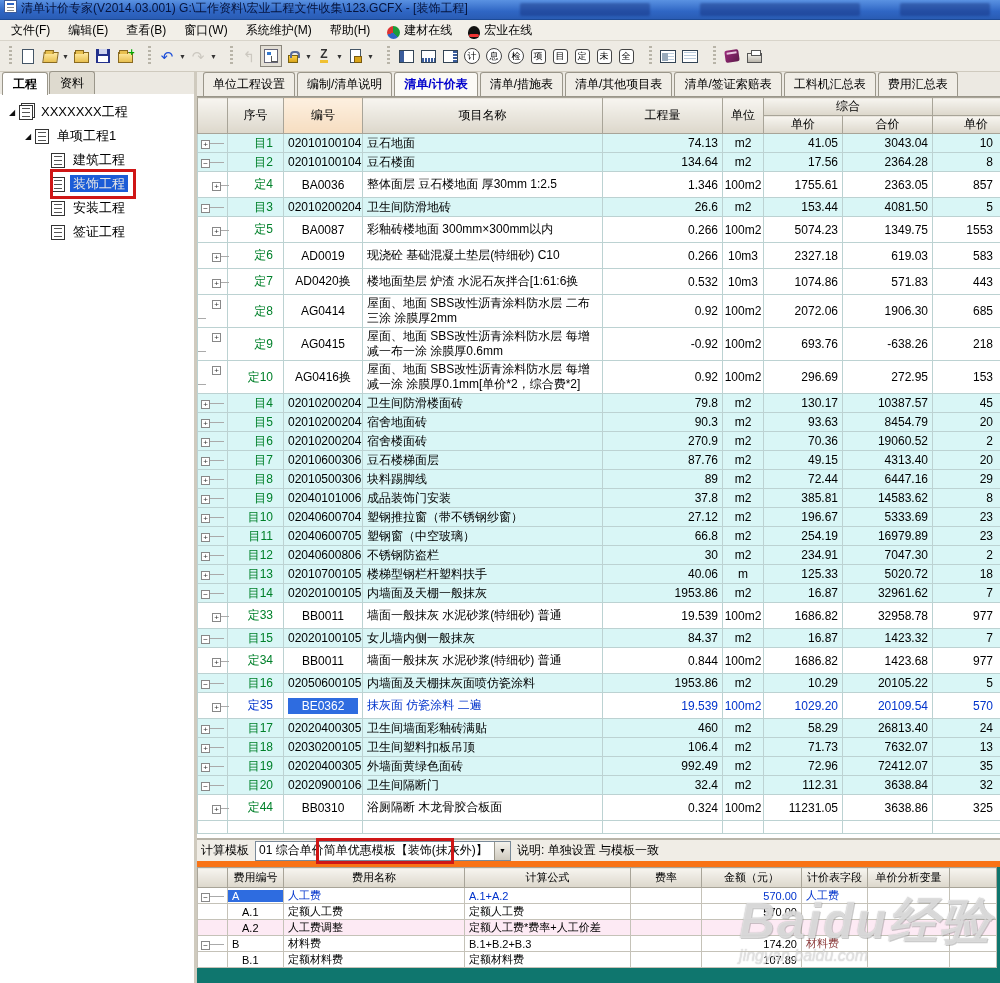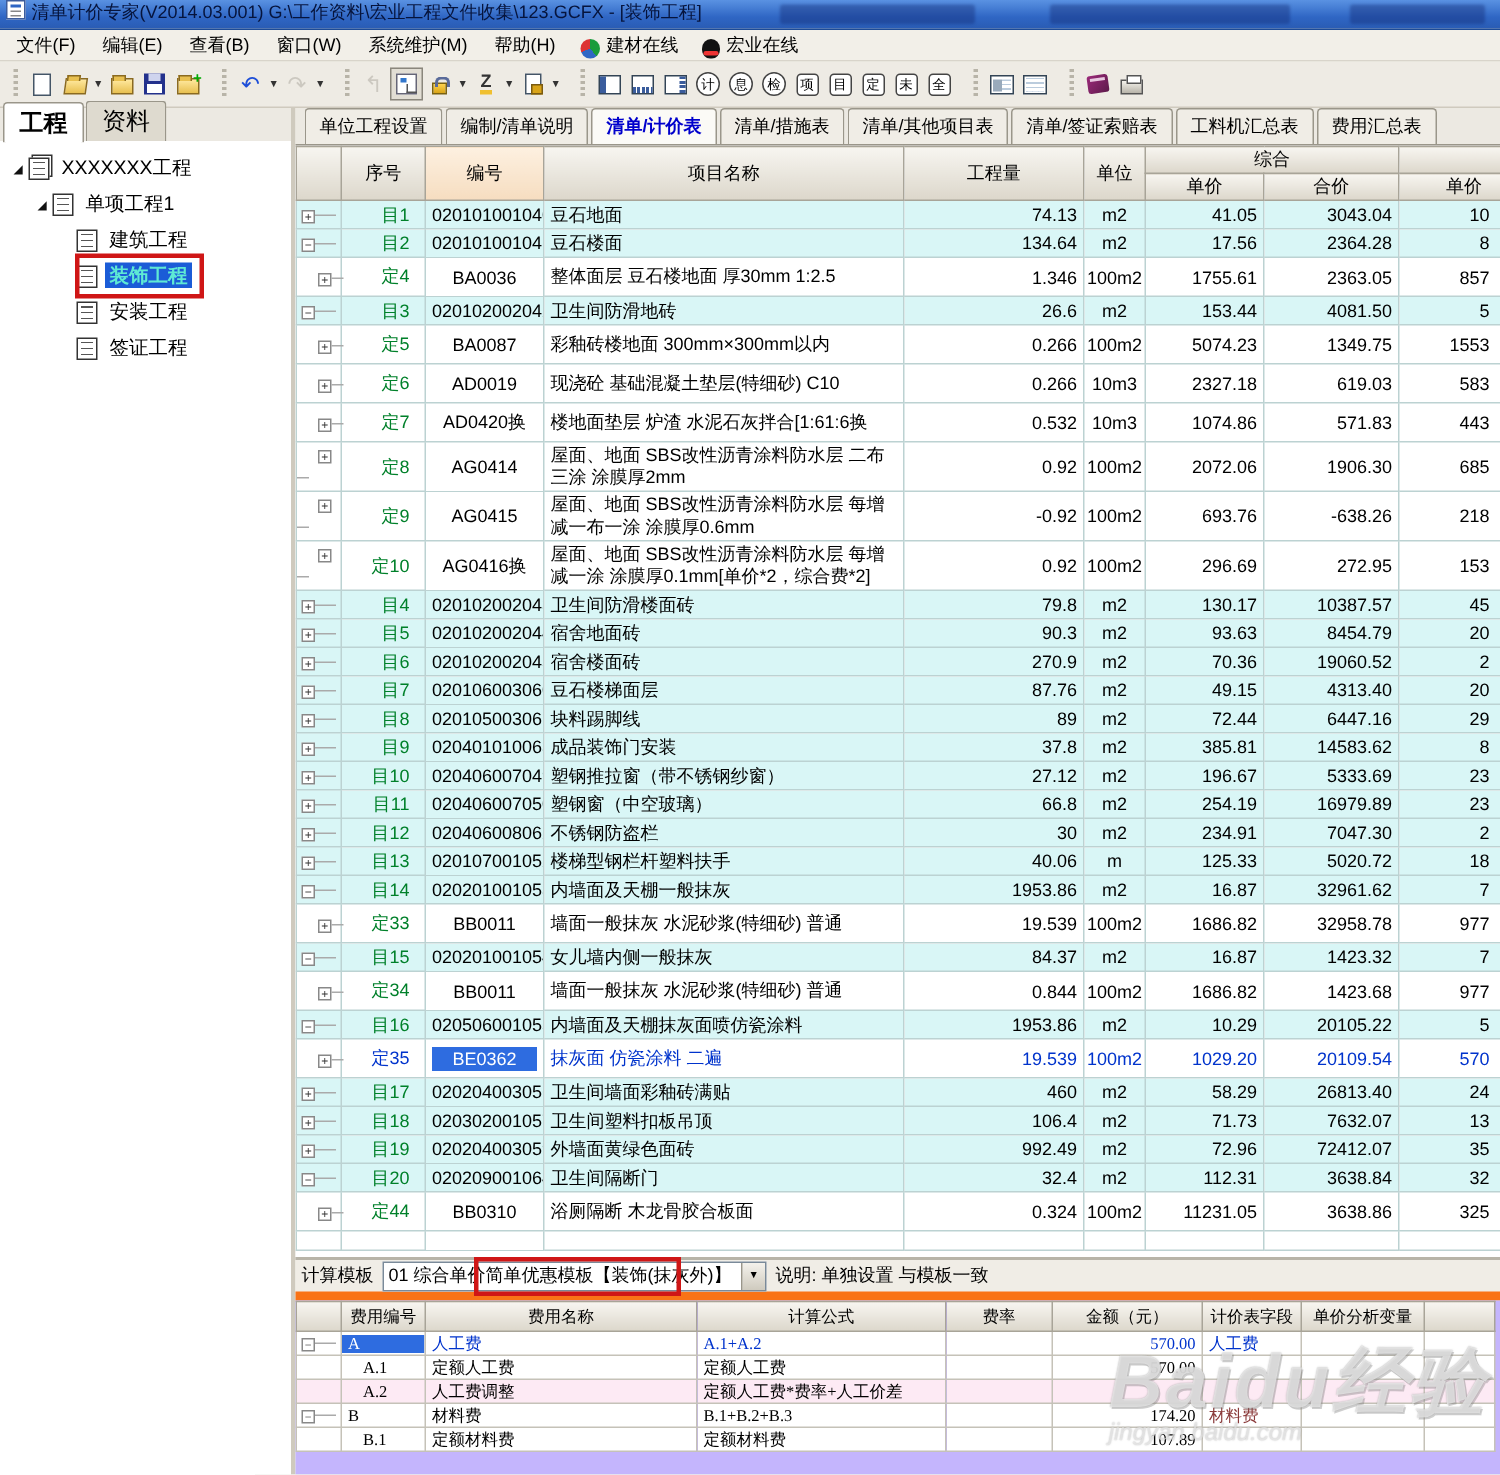--- a/index.html
+++ b/index.html
@@ -89,31 +89,31 @@
   .i-book:before { content:""; position:absolute; left:2px; top:2px; right:2px; height:2px; background:#e8c8e0; }
   .i-printer { width:15px; height:10px; background:linear-gradient(#f4f2ec,#b8b4aa); border:1px solid #555;
                position:relative; margin-top:4px; }
   .i-printer:before { content:""; position:absolute; left:3px; top:-4px; width:8px; height:4px; background:#fff; border:1px solid #555; }
 
   
   .workspace { display:flex; height:911px; background:#ece9e2; }
   .left-panel { width:197px; flex:0 0 auto; display:flex; flex-direction:column; border-right:3px solid #cfcabe; background:#fff; }
   .panel-tabs { height:22px; background:#ece9e2; display:flex; align-items:flex-end; padding-left:2px; gap:1px; }
   .ptab { padding:3px 10px 2px; border:1px solid #9a968a; border-bottom:none; border-radius:3px 3px 0 0;
-          background:#dedacf; font-size:16px; }
+          background:#dedacf; font-size:12px; }
   .ptab.active { background:#fff; font-weight:bold; position:relative; top:1px; }
   .tree { flex:1; background:#fff; padding:6px 0 0 6px; font-size:13px; }
   .tree-row { display:flex; align-items:center; height:24px; white-space:nowrap; }
   .tw-arrow { width:12px; font-size:8px; color:#111; text-align:center; flex:0 0 auto; }
   .doc-ico { width:14px; height:15px; border:1px solid #333; background:#fff; margin:0 5px 0 1px; flex:0 0 auto;
              background-image:repeating-linear-gradient(#555 0 1px,transparent 1px 4px);
              background-size:8px 12px; background-position:2px 2px; background-repeat:no-repeat; }
   .doc-ico.stack { box-shadow:2px -2px 0 -1px #fff,2px -2px 0 0 #333; }
   .tree-label { padding:1px 3px; }
-  .tree-label.selected { background:#1b5cd7; color:#5eead4;font-weight:bold; }
+  .tree-label.selected { background:#1b5cd7; color:#e5e5e5; }
   .sel-wrap { position:relative; display:inline-block; }
   .red-box { position:absolute; border:3px solid #cf1616; pointer-events:none; z-index:5; }
 
   
   .right-area { flex:1; display:flex; flex-direction:column; min-width:0; }
   .doc-tabs { height:24px; display:flex; align-items:flex-end; gap:2px; padding:2px 0 0 6px; background:#ece9e2; }
   .dtab { padding:3px 9px 3px; border:1px solid #9a968a; border-bottom:none; border-radius:3px 3px 0 0;
           background:#f0ede6; white-space:nowrap; font-size:12px; }
   .dtab.active { background:#fbfaf6; color:#0000cc; font-weight:bold; }
 
@@ -145,21 +145,21 @@
 
   
   .bottom { flex:0 0 145px; background:#ece9e2; border-top:2px solid #b8b4a8; display:flex; flex-direction:column; }
   .template-bar { height:27px; display:flex; align-items:center; gap:6px; padding-left:4px; background:#f0ede6;
                   border-bottom:6px solid #f97316; }
   .combo { width:256px; height:20px; background:#fff; border:1px solid #7a8a99; display:flex; align-items:center;
            position:relative; font-size:12px; }
   .combo-text { flex:1; padding:0 3px; white-space:nowrap; overflow:hidden; }
   .combo-btn { width:16px; height:18px; background:linear-gradient(#f4f2ec,#cfcabe); border-left:1px solid #9a968a;
                display:flex; align-items:center; justify-content:center; font-size:7px; }
-  .fee-wrap { flex:1; overflow:hidden; background:#c4b5fd;font-family:Liberation Serif, serif; }
+  .fee-wrap { flex:1; overflow:hidden; background:#0f766e; }
   table.fee { border-collapse:collapse; table-layout:fixed; width:800px; font-size:11px; }
   .fee th { background:linear-gradient(#f7f5f0,#dcd7cb); border:1px solid #a8a498; font-weight:normal; height:20px; overflow:hidden; }
   .fee td { border:1px solid #c5c2b8; height:16px; padding:0 4px; overflow:hidden; white-space:nowrap; background:#fff; }
   .fee tr.pink td { background:#fdeaf4; }
   .fee tr.sel td { color:#0033cc; }
   .fee td.c-exp { padding:0; overflow:visible; background:#fff; }
   .fee td.amount { text-align:right; }
   .fee td.field { color:#8b3a3a; }
   .fee tr.sel td.field { color:#0033cc; }
   .code-sel { background:#2e6ce0; color:#fff; display:block; margin:0 -4px; padding:0 4px; }

